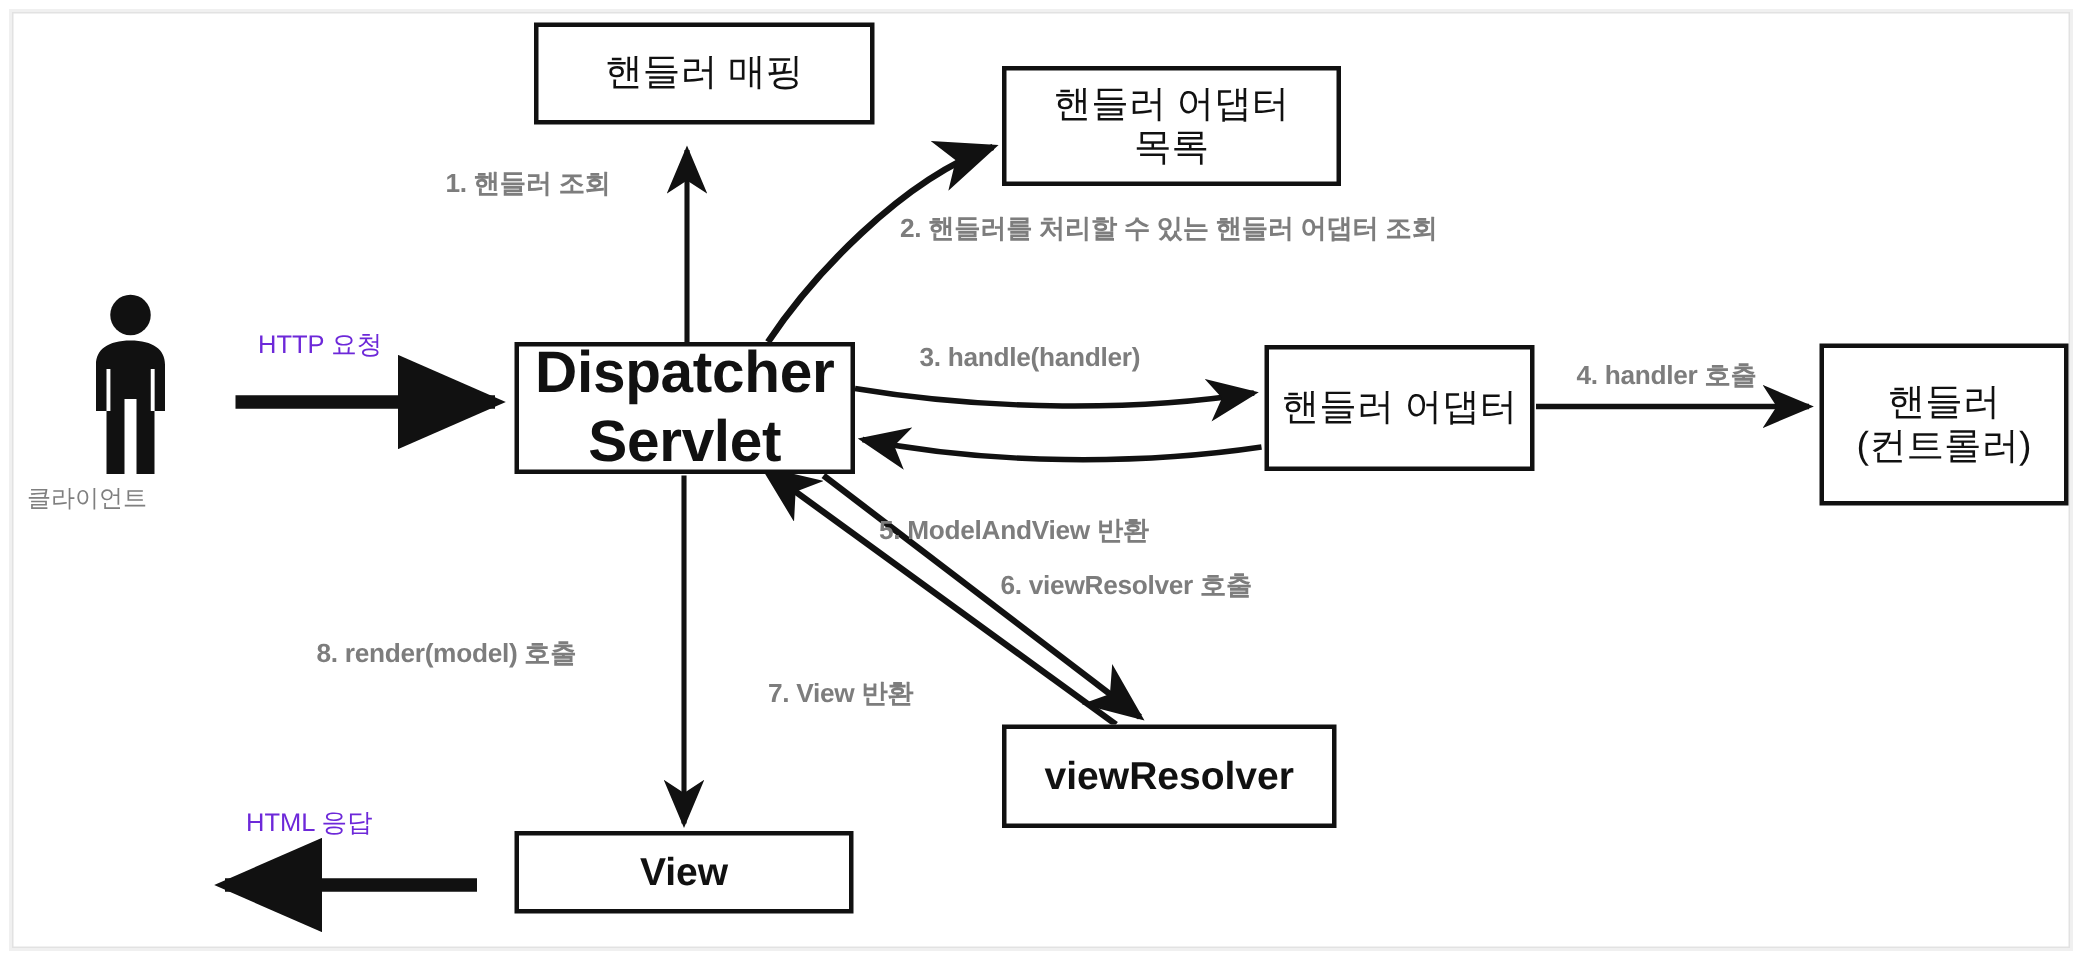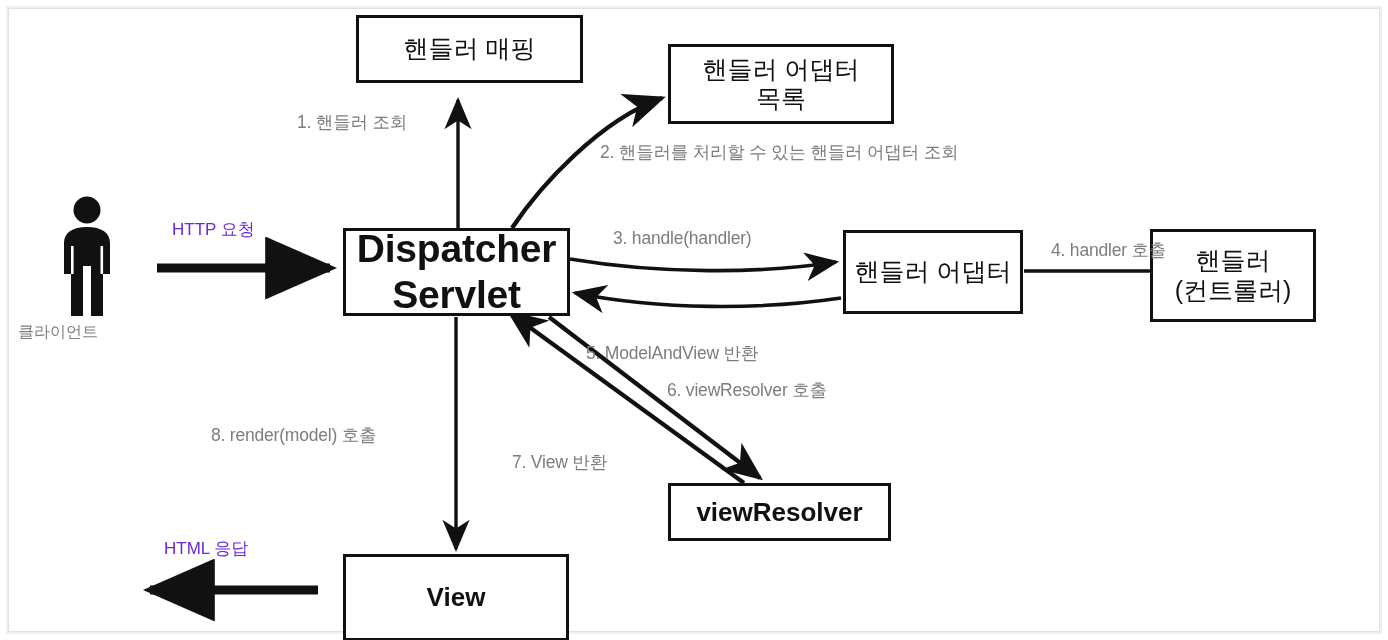--- a/index.html
+++ b/index.html
@@ -51,21 +51,21 @@
     white-space: pre-line;
   }
   .node.ko { font-size: 25px; font-weight: 500; }
   .node.en { font-size: 39px; font-weight: 700; letter-spacing: -0.2px; }
   .node.en-sm { font-size: 26px; font-weight: 700; }
 
   .lbl {
     position: absolute;
     color: #7d7d7d;
     font-size: 17.5px;
-    font-weight: 400;
+    font-weight: 700;
     white-space: nowrap;
     letter-spacing: -0.2px;
   }
   .lbl.thin {
     font-weight: 400;
     font-size: 17px;
     color: #6d28d9;
     letter-spacing: 0px;
   }
   .person {
@@ -127,26 +127,26 @@
   <div class="node ko" style="left:356px; top:15px; width:227px; height:68px;">핸들러 매핑</div>
 
   <div class="node ko" style="left:668px; top:44px; width:226px; height:80px;">핸들러 어댑터
 목록</div>
 
   <div class="node en" style="left:343px; top:228px; width:227px; height:88px;">Dispatcher
 Servlet</div>
 
   <div class="node ko" style="left:843px; top:230px; width:180px; height:84px;">핸들러 어댑터</div>
 
-  <div class="node ko" style="left:1150px; top:229px; width:166px; height:93px;">핸들러
+  <div class="node ko" style="left:1213px; top:229px; width:166px; height:108px;">핸들러
 (컨트롤러)</div>
 
-  <div class="node en-sm" style="left:668px; top:483px; width:223px; height:58px;">viewResolver</div>
+  <div class="node en-sm" style="left:668px; top:483px; width:223px; height:69px;">viewResolver</div>
 
-  <div class="node en-sm" style="left:343px; top:554px; width:226px; height:87px;">View</div>
+  <div class="node en-sm" style="left:343px; top:554px; width:226px; height:55px;">View</div>
 
   <div class="lbl thin" style="left:172px; top:218px;">HTTP 요청</div>
 
   <div class="lbl" style="left:297px; top:110px;">1. 핸들러 조회</div>
 
   <div class="lbl" style="left:600px; top:140px;">2. 핸들러를 처리할 수 있는 핸들러 어댑터 조회</div>
 
   <div class="lbl" style="left:613px; top:228px;">3. handle(handler)</div>
 
   <div class="lbl" style="left:1051px; top:238px;">4. handler 호출</div>

